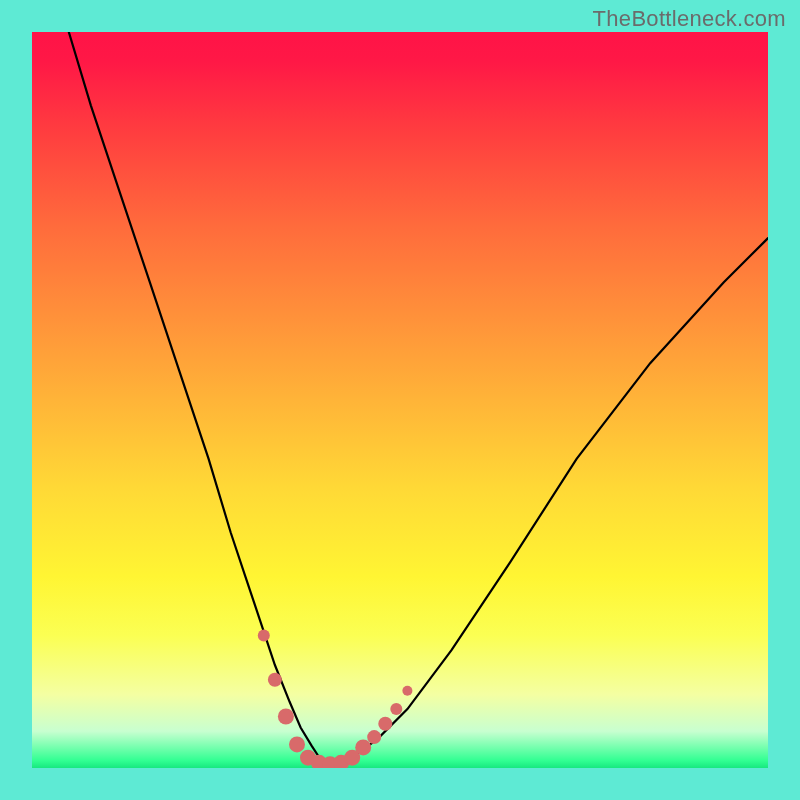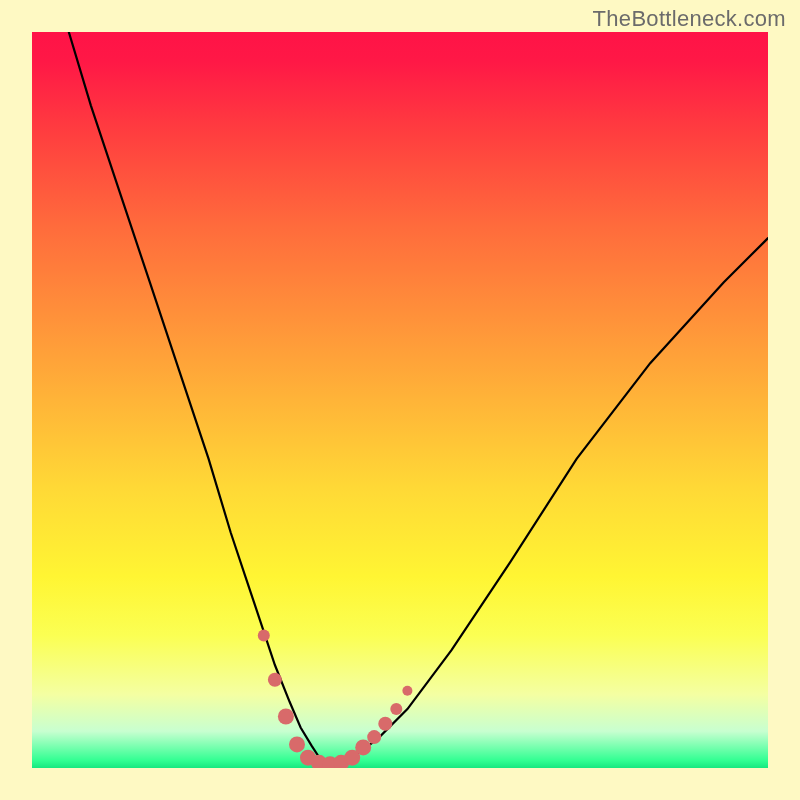--- a/index.html
+++ b/index.html
@@ -8,21 +8,21 @@
     width: 800px;
     height: 800px;
     overflow: hidden;
     font-family: Arial, Helvetica, sans-serif;
     background: #000;
   }
   .frame {
     position: relative;
     width: 800px;
     height: 800px;
-    background: #fef9c3;
+    background: #5eead4;
   }
   .plot-area {
     position: absolute;
     left: 32px;
     top: 32px;
     width: 736px;
     height: 736px;
     background: linear-gradient(to bottom,
       #ff1347 0%,
       #ff1846 4%,

